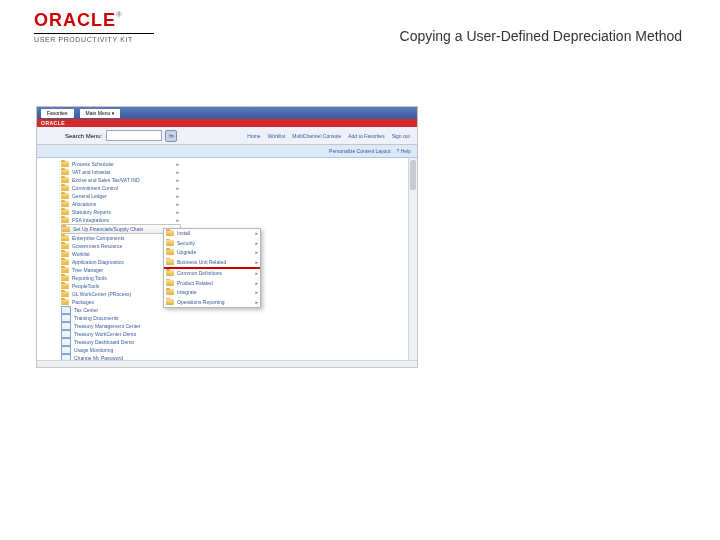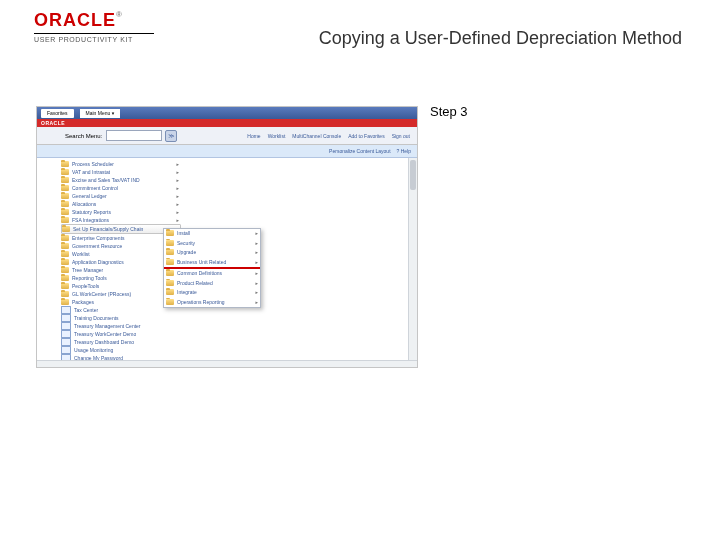--- a/index.html
+++ b/index.html
@@ -4,21 +4,21 @@
 <style>
   html,body{margin:0;padding:0;width:720px;height:540px;background:#fff;font-family:Arial,Helvetica,sans-serif;color:#333;overflow:hidden}
   .page{position:relative;width:712px;height:540px}
   
   .hdr{position:absolute;left:0;top:0;right:0;height:60px}
   .logo{position:absolute;left:34px;top:10px;width:140px}
   .logo-oracle{font-family:Arial;font-weight:bold;color:#c00;font-size:18px;letter-spacing:1px}
   .logo-oracle sup{font-size:8px;color:#888;vertical-align:top}
   .logo-upk{font-size:7px;letter-spacing:0.6px;color:#555;margin-top:1px}
   .logo-hr{border:none;border-top:1px solid #000;margin:2px 0;width:120px}
-  .page-title{position:absolute;right:30px;top:28px;font-size:18px;color:#333}
+  .page-title{position:absolute;right:30px;top:28px;font-size:14px;color:#333}
   
   .shot{position:absolute;left:36px;top:106px;width:380px;height:260px;border:1px solid #c5c5c5;background:#fff;font-size:5.5px;color:#333;overflow:hidden}
   .shot-top{height:12px;background:linear-gradient(#5a7bbd,#3a5a99);display:flex;align-items:center}
   .shot-top .tab{background:#fff;color:#000;padding:1.5px 6px;margin-left:4px;border-radius:1px;font-size:5px}
   .shot-top .toplink{color:#fff;margin-left:6px;font-size:5px}
   .shot-top .toplink.active{background:#fff;color:#000;padding:1.5px 6px}
   .shot-top .spacer{flex:1}
   .shot-red{height:8px;background:#d42a2a;display:flex;align-items:center}
   .shot-red .r-oracle{color:#fff;font-size:5px;font-weight:bold;margin-left:4px;letter-spacing:0.5px}
   .shot-tool{height:17px;background:#eef1f7;border-bottom:1px solid #c5c5c5;display:flex;align-items:center}
@@ -268,15 +268,14 @@
           </div>
         </div>
       <div class="scrollbar">
           <div class="thumb"></div>
         </div>
       <div class="scrollbar-h"></div>
     </div>
   </div>
 
   <div class="instr">
-    <div class="step">Step 3</div>
   </div>
 </div>
 
 </body></html>

